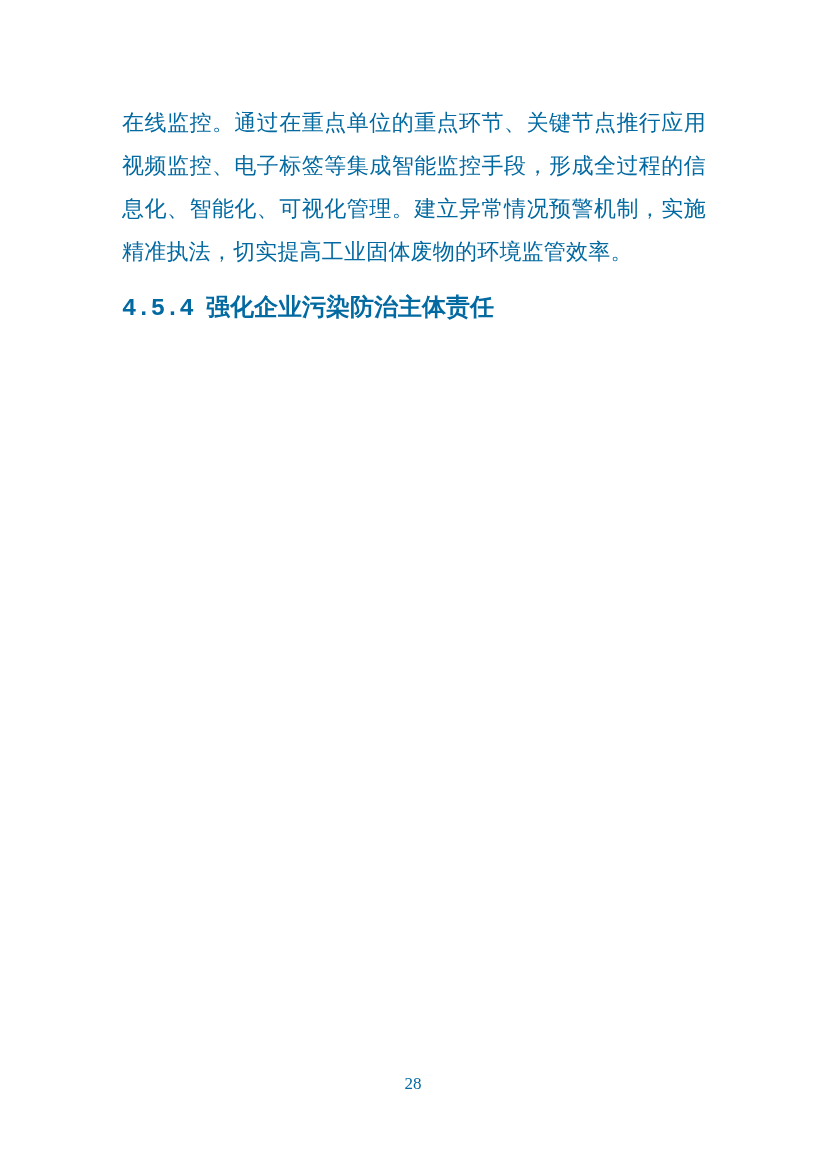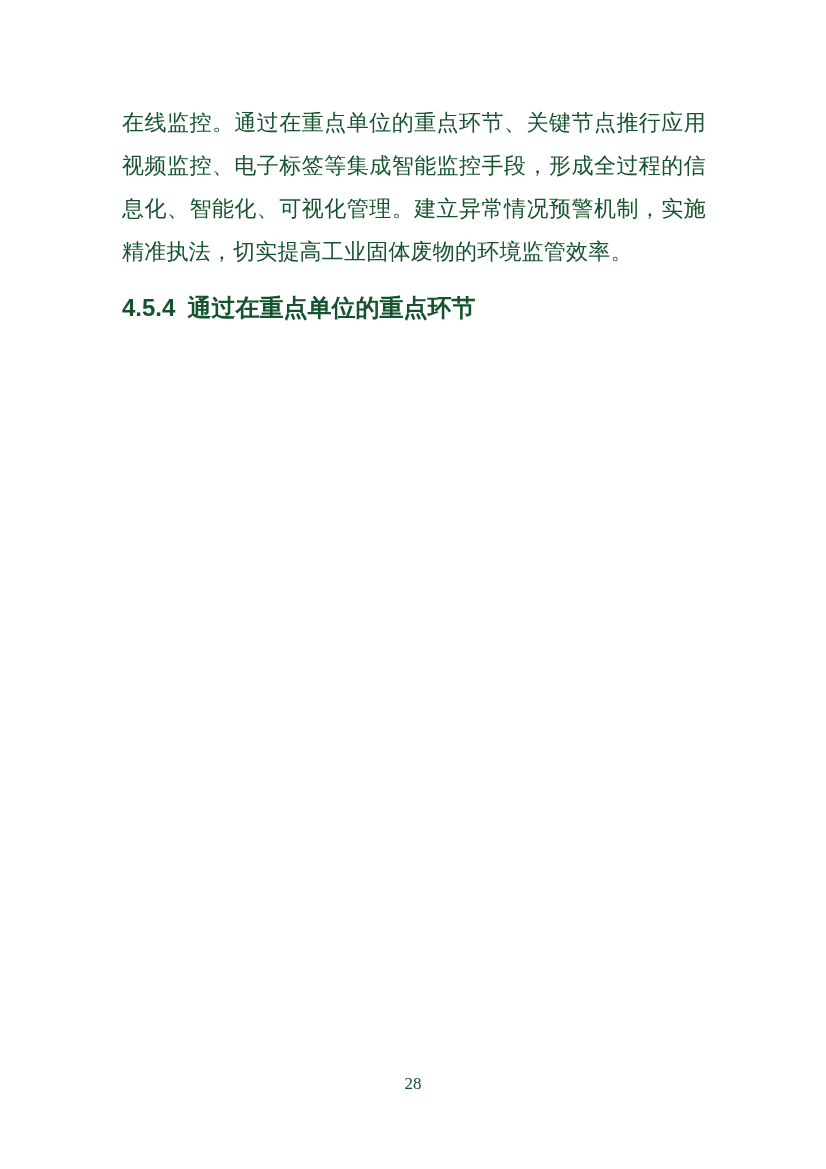--- a/index.html
+++ b/index.html
@@ -6,21 +6,21 @@
   html, body {
     margin: 0;
     padding: 0;
     background: #ffffff;
   }
   .page {
     position: relative;
     width: 826px;
     height: 1169px;
     background: #ffffff;
-    color: #14532d;
+    color: #0369a1;
     font-family: "Liberation Serif", "DejaVu Serif", serif;
     overflow: hidden;
   }
   .content {
     position: absolute;
     left: 122px;
     top: 101px;
     width: 584px;
   }
   .para {
@@ -36,21 +36,21 @@
     text-indent: 46px;
   }
   .heading {
     margin: 13px 0 0 0;
     font-size: 24px;
     line-height: 43px;
     font-weight: bold;
     white-space: nowrap;
   }
   .heading .heading-number {
-    font-family: Liberation Sans, sans-serif;
+    font-family: Liberation Mono, monospace;
     margin-right: 12px;
   }
   .footer {
     position: absolute;
     left: 0;
     right: 0;
     top: 1074px;
     text-align: center;
   }
   .page-number {
@@ -63,21 +63,21 @@
 <body>
 
 <div class="page">
 
   <div class="content">
 
     <p class="para">在线监控。通过在重点单位的重点环节、关键节点推行应用视频监控、电子标签等集成智能监控手段，形成全过程的信息化、智能化、可视化管理。建立异常情况预警机制，实施精准执法，切实提高工业固体废物的环境监管效率。</p>
 
 
     <h3 class="heading">
-      <span class="heading-number">4.5.4</span><span>通过在重点单位的重点环节</span>
+      <span class="heading-number">4.5.4</span><span>强化企业污染防治主体责任</span>
     </h3>
 
 
 
   </div>
 
   <div class="footer">
     <span class="page-number">28</span>
   </div>
 

